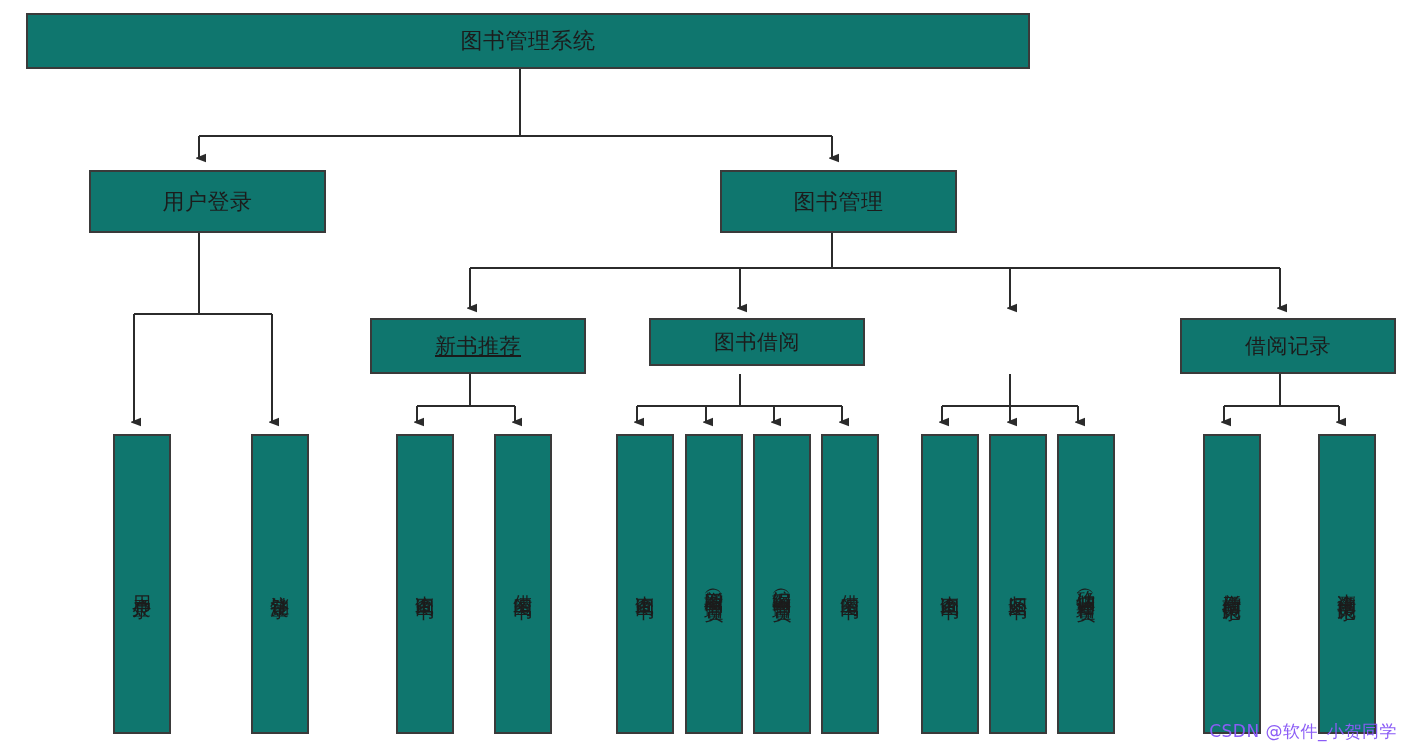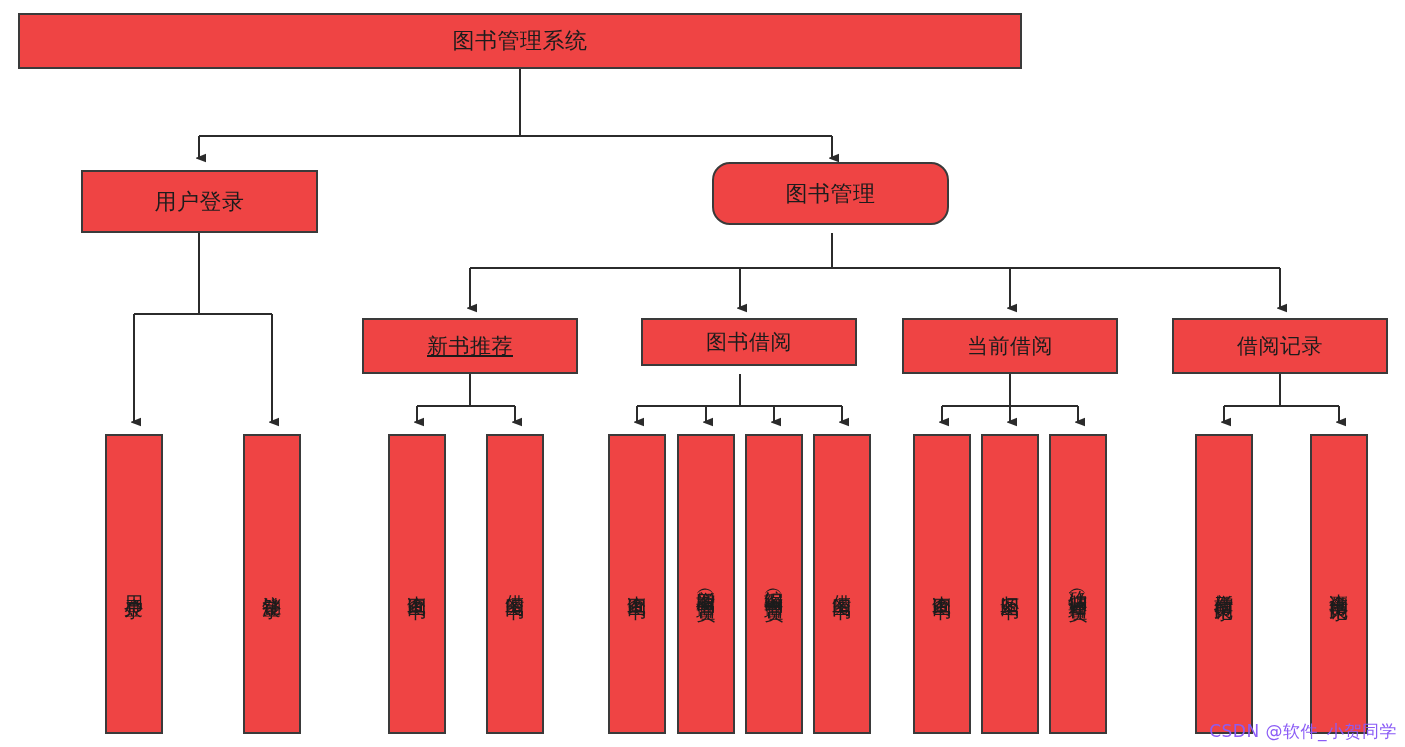--- a/index.html
+++ b/index.html
@@ -22,26 +22,27 @@
   #edges {
     position: absolute;
     left: 0;
     top: 0;
     width: 1405px;
     height: 747px;
   }
   .node {
     position: absolute;
     box-sizing: border-box;
-    background: #ef4444;
+    background: #0f766e;
     border: 2px solid #3a3a3a;
     display: flex;
     align-items: center;
     justify-content: center;
     z-index: 5;
+    margin-left: 8px;
   }
   .node-label {
     font-size: 21px;
     line-height: 1.18;
     color: #1c1c1c;
     letter-spacing: 0.5px;
     text-align: center;
     white-space: nowrap;
   }
   .node.vertical .node-label {
@@ -123,32 +124,29 @@
     </g>
   </svg>
 
   <div class="node root" style="left:18px; top:13px; width:1004px; height:56px;">
     <span class="node-label">图书管理系统</span>
   </div>
 
   <div class="node l2" style="left:81px; top:170px; width:237px; height:63px;">
     <span class="node-label">用户登录</span>
   </div>
-  <div class="node l2" style="left:712px; top:162px; width:237px; height:63px;border-radius:18px;">
+  <div class="node l2" style="left:712px; top:170px; width:237px; height:63px;">
     <span class="node-label">图书管理</span>
   </div>
 
   <div class="node l3" style="left:362px; top:318px; width:216px; height:56px;text-decoration:underline;">
     <span class="node-label">新书推荐</span>
   </div>
   <div class="node l3" style="left:641px; top:318px; width:216px; height:48px;">
     <span class="node-label">图书借阅</span>
-  </div>
-  <div class="node l3" style="left:902px; top:318px; width:216px; height:56px;">
-    <span class="node-label">当前借阅</span>
   </div>
   <div class="node l3" style="left:1172px; top:318px; width:216px; height:56px;">
     <span class="node-label">借阅记录</span>
   </div>
 
   <div class="node vertical" style="left:105px; top:434px; width:58px; height:300px;">
     <span class="node-label">用户登录</span>
   </div>
   <div class="node vertical" style="left:243px; top:434px; width:58px; height:300px;">
     <span class="node-label">注销登录</span>

